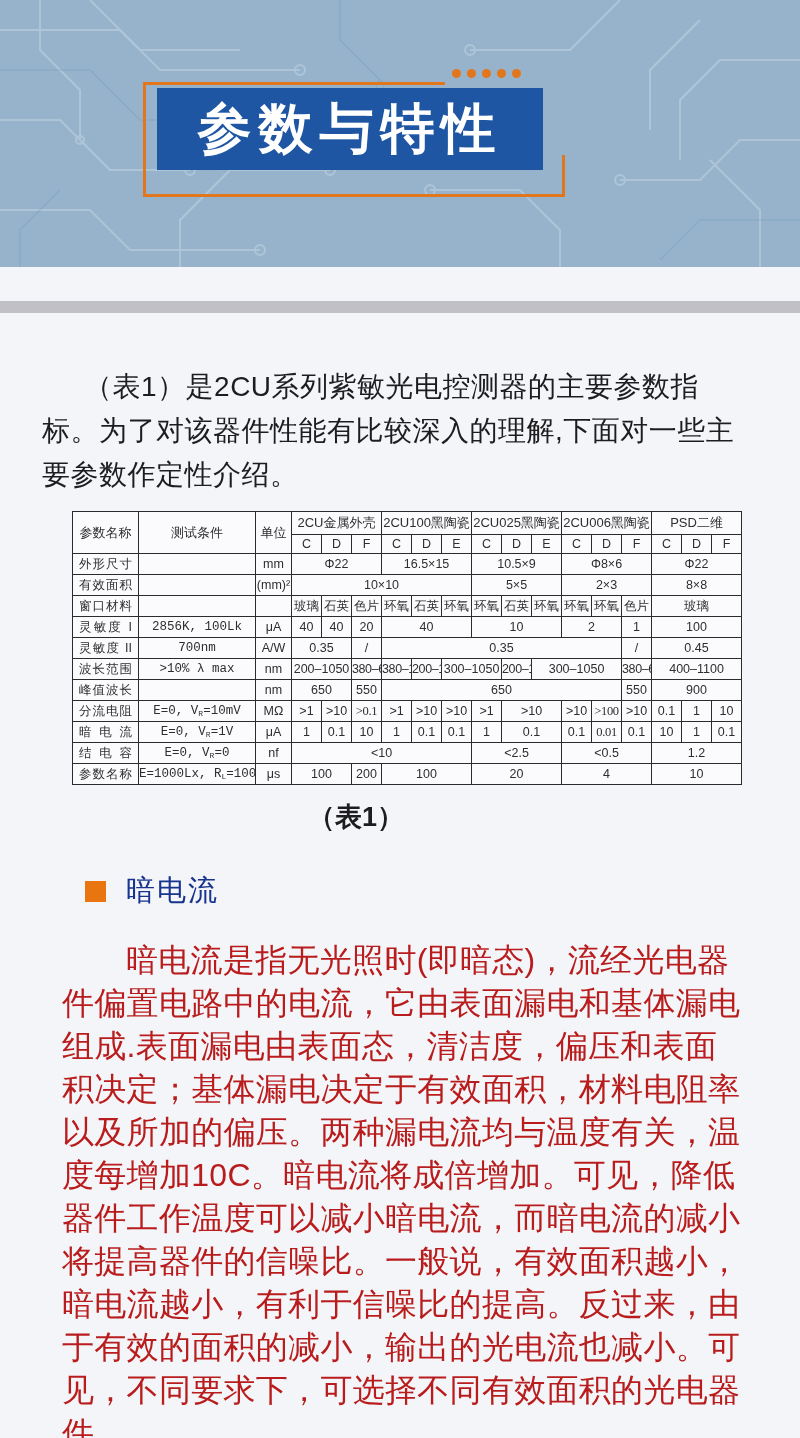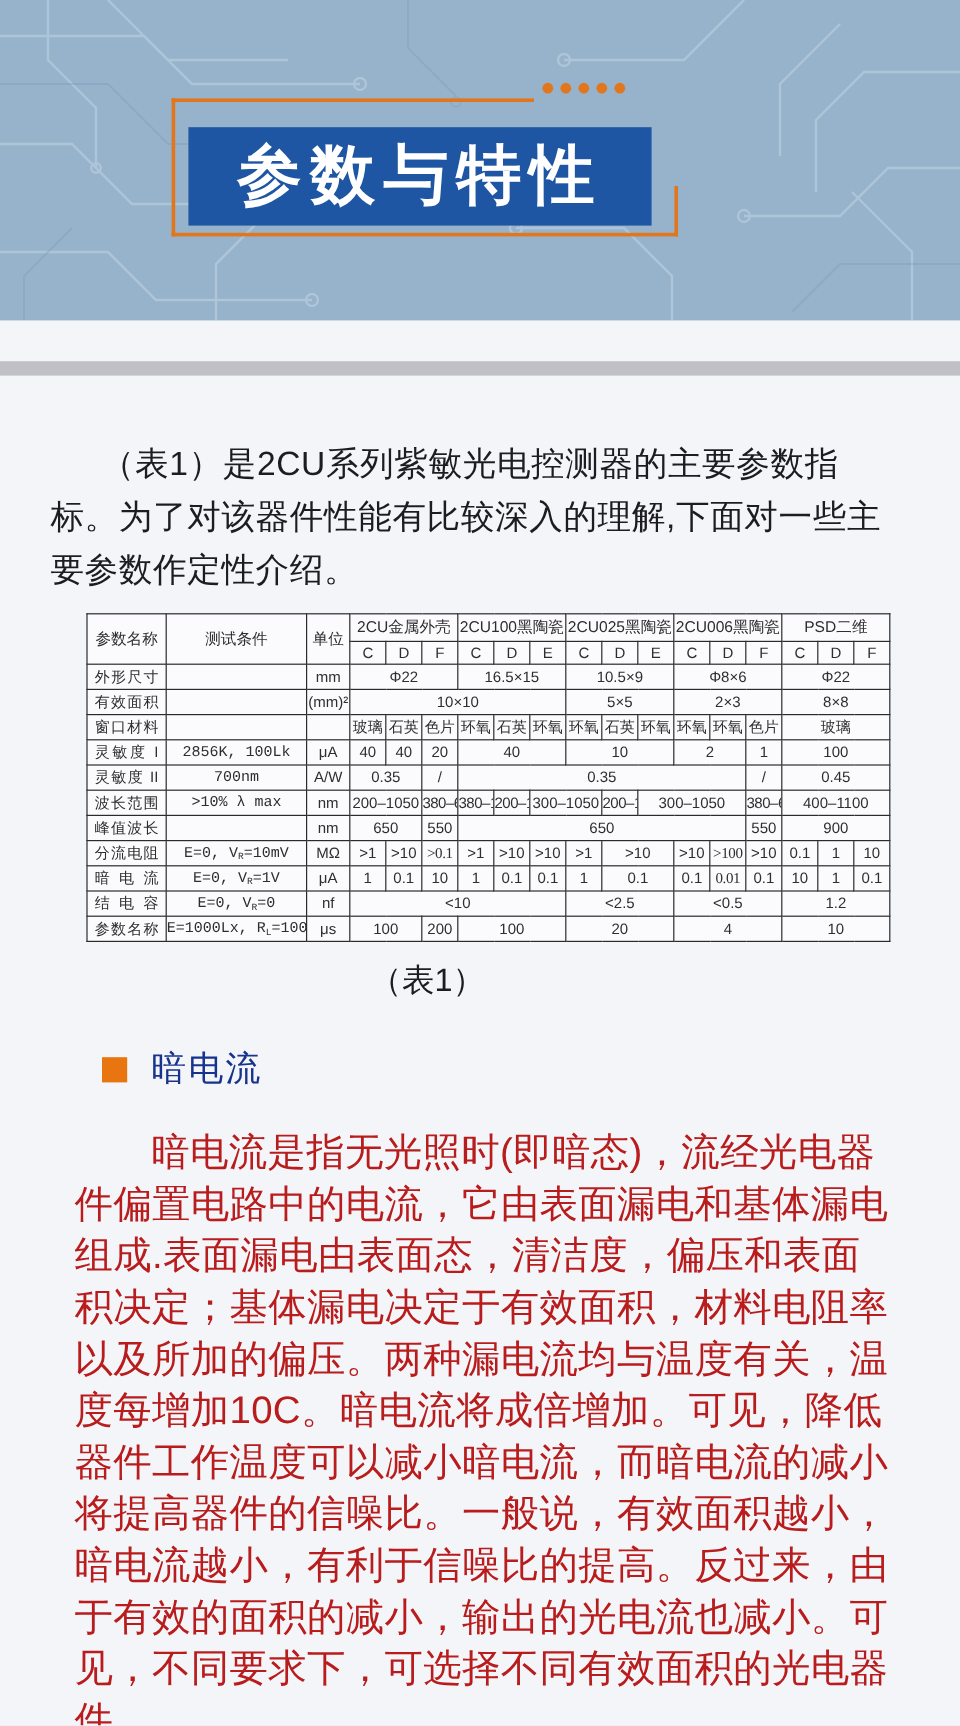--- a/index.html
+++ b/index.html
@@ -10,21 +10,21 @@
   .banner { position:relative; width:800px; height:267px; background:#96b3cb; overflow:hidden; }
   .banner svg.circuit { position:absolute; left:0; top:0; }
   .frame { position:absolute; left:143px; top:82px; width:422px; height:115px; }
   .frame i { position:absolute; background:#e2761d; }
   .f-top    { left:0; top:0; width:302px; height:3px; }
   .f-left   { left:0; top:0; width:3px; height:115px; }
   .f-bottom { left:0; bottom:0; width:422px; height:3px; }
   .f-right  { right:0; bottom:0; width:3px; height:42px; }
   .dots { position:absolute; left:452px; top:69px; display:flex; gap:6px; }
   .dots i { width:9px; height:9px; border-radius:50%; background:#e2761d; }
-  .title-box { position:absolute; left:157px; top:106px; width:386px; height:82px;
+  .title-box { position:absolute; left:157px; top:88px; width:386px; height:82px;
                background:#1e56a3; color:#ffffff; font-size:54px; font-weight:bold;
                letter-spacing:7px; text-align:center; line-height:80px; }
 
   .strip-light { width:800px; height:34px; background:#f4f5f8; }
   .strip-gray  { width:800px; height:12px; background:#c1c0c6; }
 
   
   .intro { margin:52px 62px 0 42px; font-size:28px; line-height:44px; color:#1d1d1f;
            text-indent:1.5em; letter-spacing:0.5px; }
 
@@ -36,21 +36,21 @@
   table.params th { font-size:13px; font-weight:normal; height:23px; }
   table.params th.sub { height:19px; font-size:12.5px; }
   table.params td { font-size:12.5px; height:21px; }
   td.nm  { text-align:justify; text-align-last:justify; padding:0 6px; font-size:13px; }
   td.cond{ font-size:12px;font-family:Liberation Mono, monospace; }
   td.cond sub, td.unit sub { font-size:8px; }
   sub { vertical-align:-2px; font-size:8px; }
   td.tiny   { font-size:8px;  letter-spacing:-0.4px; }
   td.smallv { font-size:11px; letter-spacing:-0.3px;font-family:Liberation Serif, serif; }
 
-  .caption { margin-top:14px; width:712px; text-align:center; font-size:27px; color:#1d1d1f; }
+  .caption { margin-top:14px; width:712px; text-align:center; font-size:27px; color:#1d1d1f;font-weight:bold; }
 
   
   .sec-head { margin:36px 0 0 85px; display:flex; align-items:center; }
   .sec-head .bullet { width:21px; height:21px; background:#e8750f; margin-right:20px; }
   .sec-head .sec-title { font-size:29px; color:#16338e; letter-spacing:2px; }
 
   .bodytext { margin:28px 52px 0 62px; font-size:32px; line-height:43px; color:#b91c1c;
               text-indent:2em; letter-spacing:0.3px; }
 </style>
 </head>

